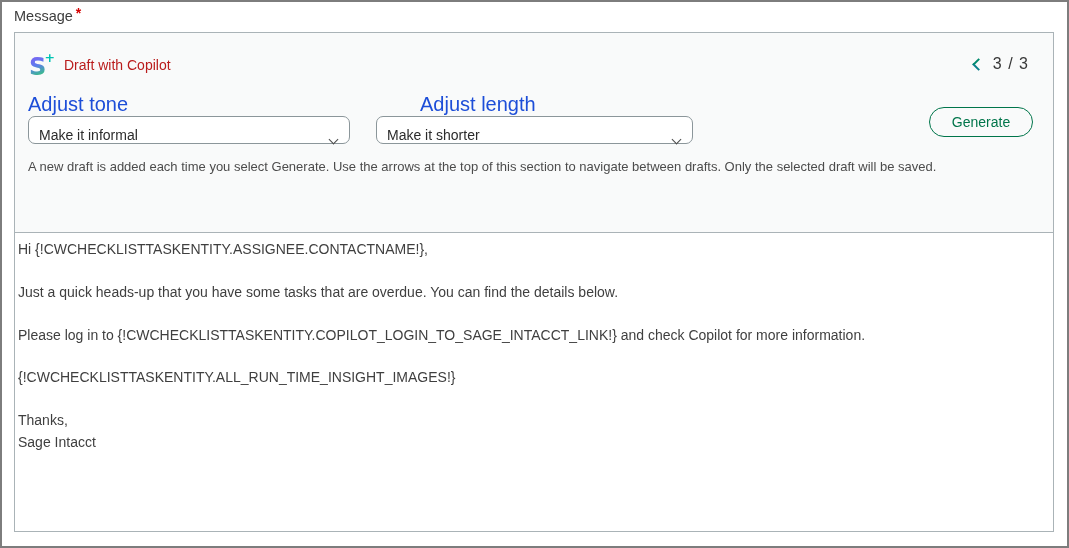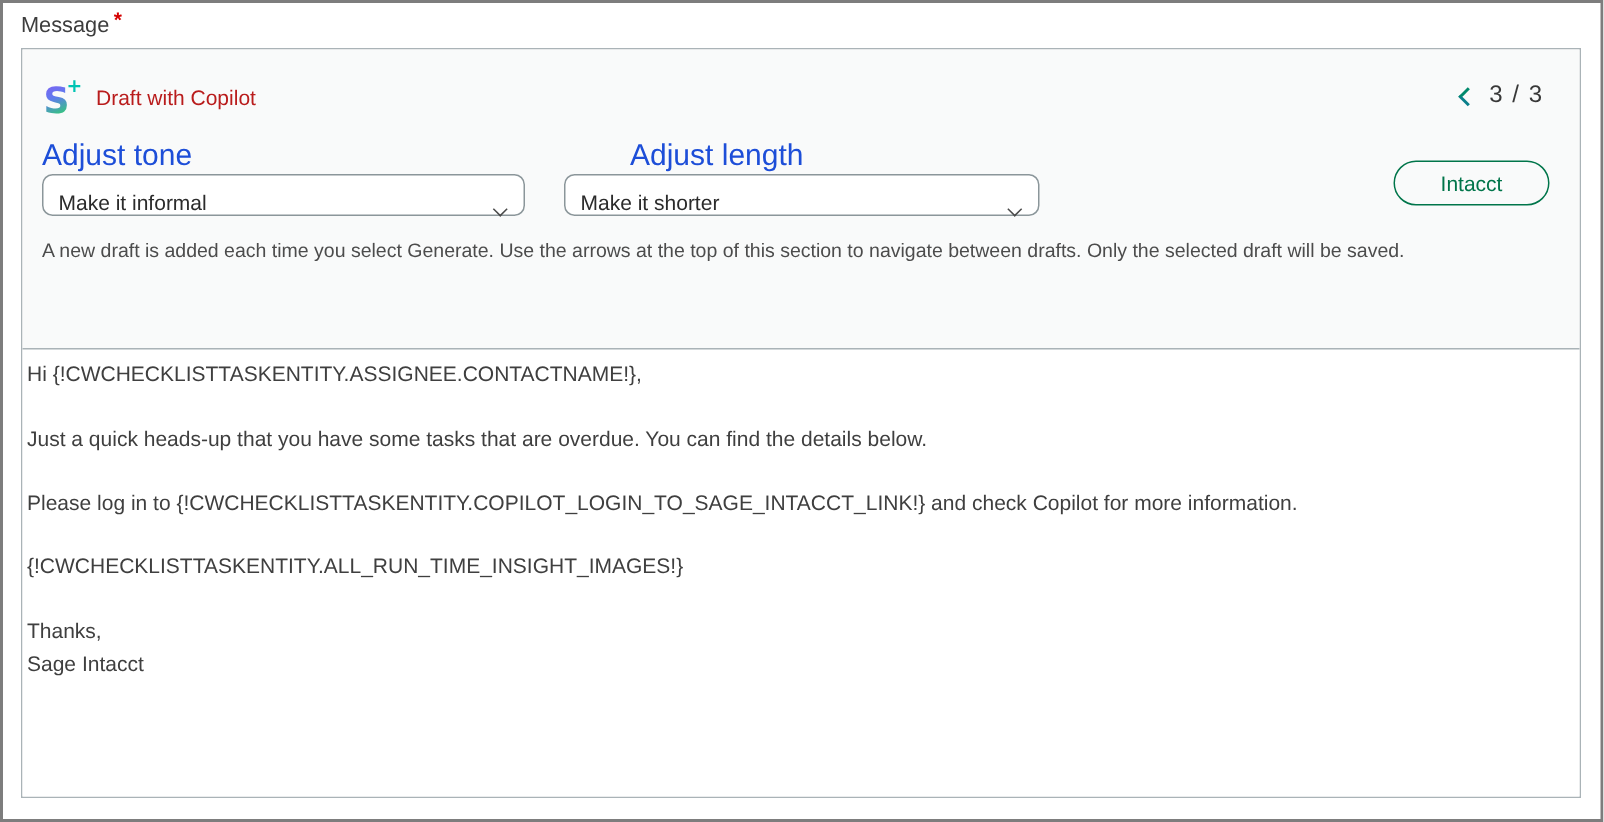--- a/index.html
+++ b/index.html
@@ -148,21 +148,21 @@
         <span class="select-value">Make it informal</span>
         <span class="chevron-down"></span>
       </div>
 
       <div class="control-label label-length">Adjust length</div>
       <div class="select-box select-length">
         <span class="select-value">Make it shorter</span>
         <span class="chevron-down"></span>
       </div>
 
-      <button class="generate-button">Intacct</button>
+      <button class="generate-button">Generate</button>
 
       <div class="help-text">A new draft is added each time you select Generate. Use the arrows at the top of this section to navigate between drafts. Only the selected draft will be saved.</div>
 
     </div>
 
     <div class="message-body">Hi {!CWCHECKLISTTASKENTITY.ASSIGNEE.CONTACTNAME!},
 
 Just a quick heads-up that you have some tasks that are overdue. You can find the details below.
 
 Please log in to {!CWCHECKLISTTASKENTITY.COPILOT_LOGIN_TO_SAGE_INTACCT_LINK!} and check Copilot for more information.

